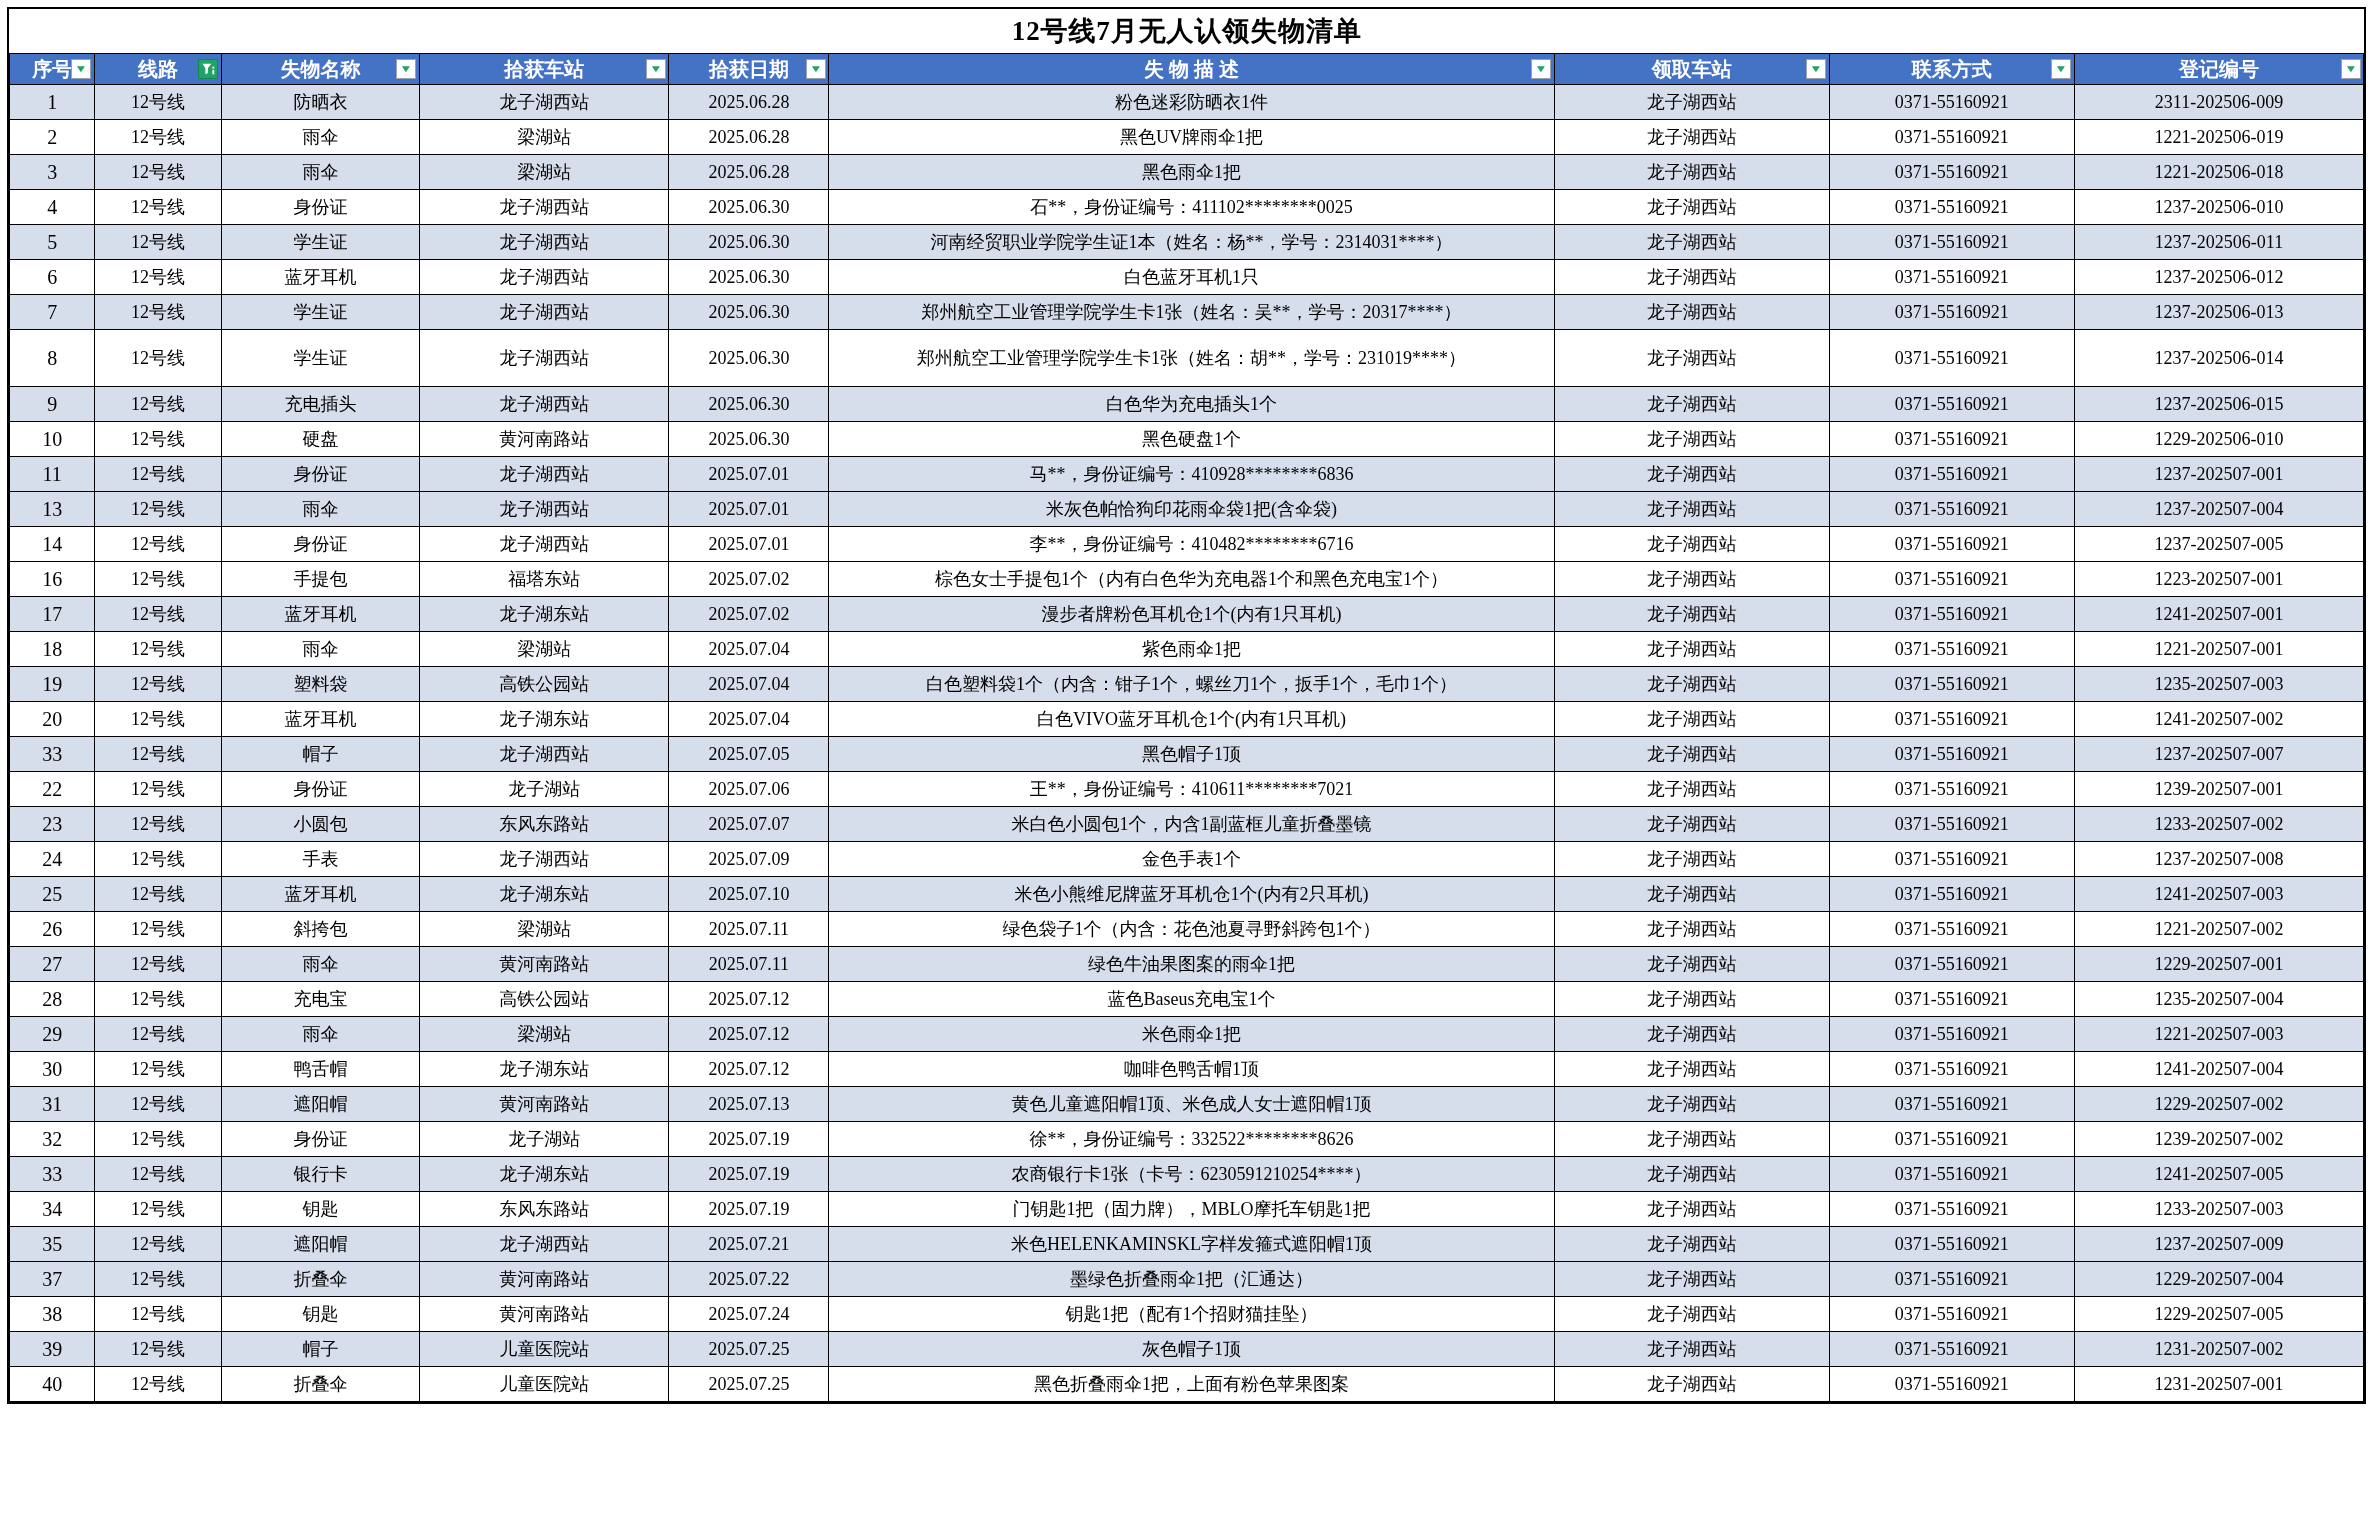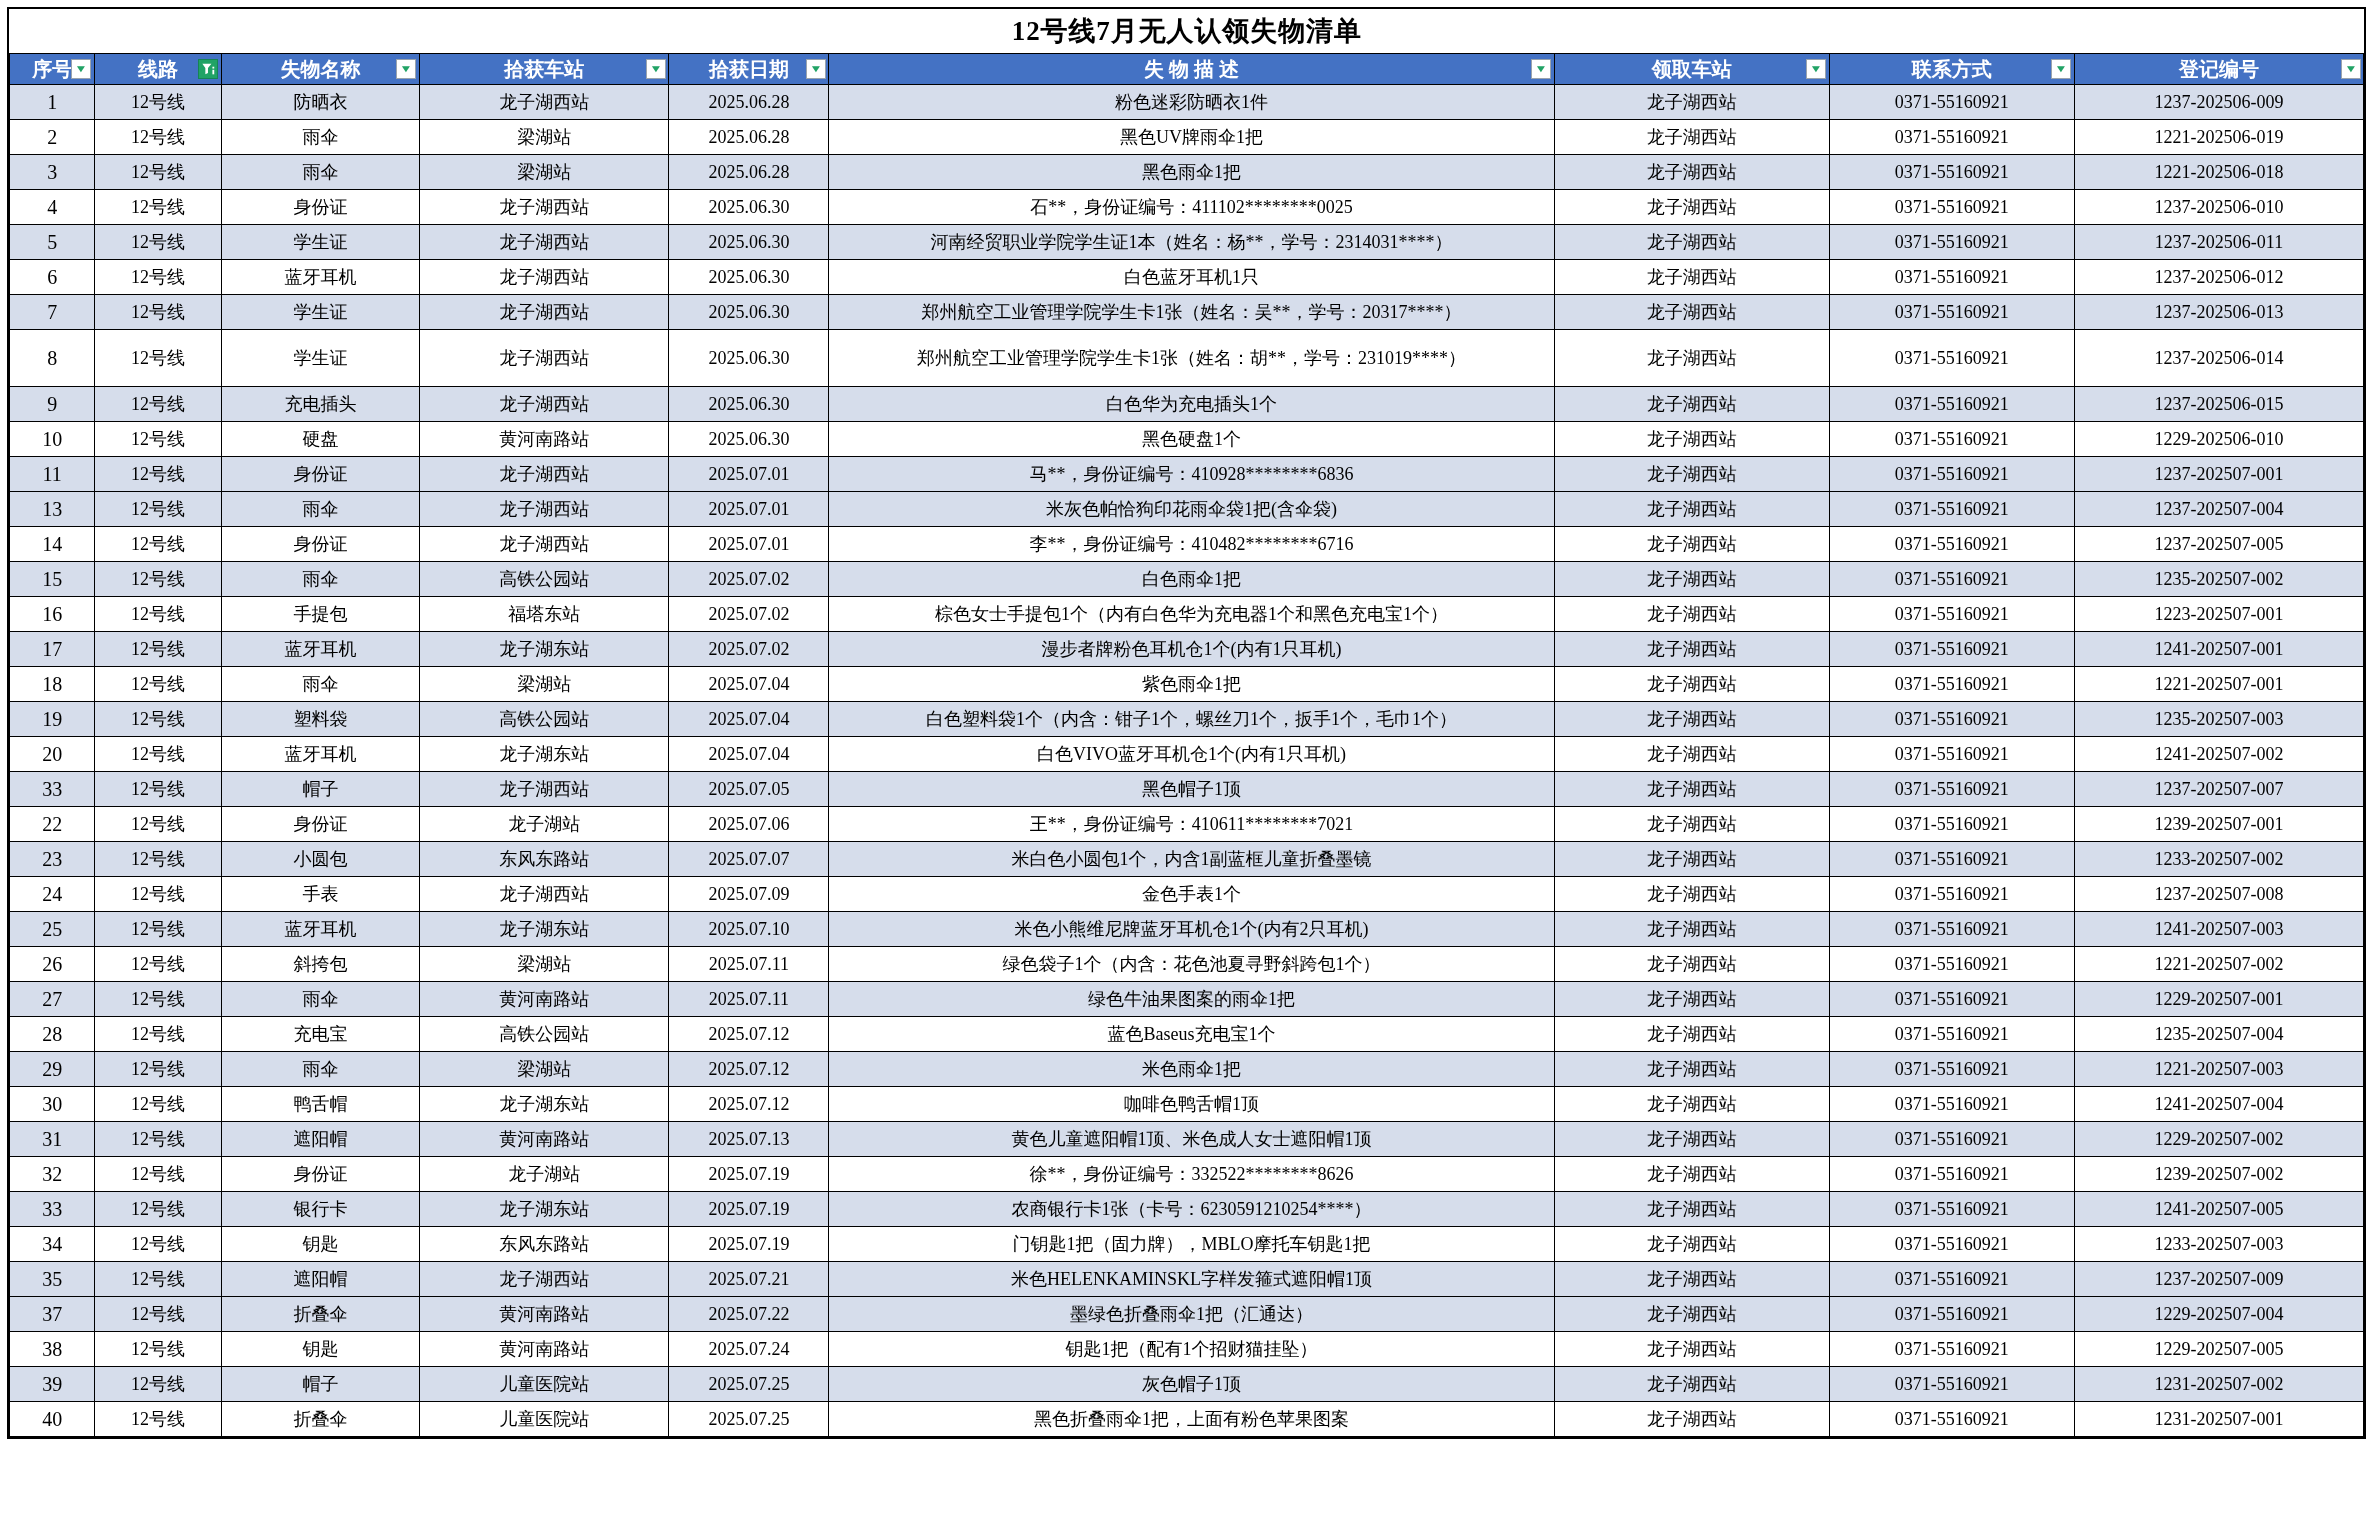--- a/index.html
+++ b/index.html
@@ -136,21 +136,21 @@
     <tbody id="table-body">
         <tr class="band">
           <td>1</td>
           <td>12号线</td>
           <td>防晒衣</td>
           <td>龙子湖西站</td>
           <td>2025.06.28</td>
           <td>粉色迷彩防晒衣1件</td>
           <td>龙子湖西站</td>
           <td>0371-55160921</td>
-          <td>1237-202506-009</td>
+          <td>2311-202506-009</td>
         </tr>
         <tr>
           <td>2</td>
           <td>12号线</td>
           <td>雨伞</td>
           <td>梁湖站</td>
           <td>2025.06.28</td>
           <td>黑色UV牌雨伞1把</td>
           <td>龙子湖西站</td>
           <td>0371-55160921</td>
@@ -269,31 +269,20 @@
         <tr>
           <td>14</td>
           <td>12号线</td>
           <td>身份证</td>
           <td>龙子湖西站</td>
           <td>2025.07.01</td>
           <td>李**，身份证编号：410482********6716</td>
           <td>龙子湖西站</td>
           <td>0371-55160921</td>
           <td>1237-202507-005</td>
-        </tr>
-        <tr class="band">
-          <td>15</td>
-          <td>12号线</td>
-          <td>雨伞</td>
-          <td>高铁公园站</td>
-          <td>2025.07.02</td>
-          <td>白色雨伞1把</td>
-          <td>龙子湖西站</td>
-          <td>0371-55160921</td>
-          <td>1235-202507-002</td>
         </tr>
         <tr>
           <td>16</td>
           <td>12号线</td>
           <td>手提包</td>
           <td>福塔东站</td>
           <td>2025.07.02</td>
           <td>棕色女士手提包1个（内有白色华为充电器1个和黑色充电宝1个）</td>
           <td>龙子湖西站</td>
           <td>0371-55160921</td>

